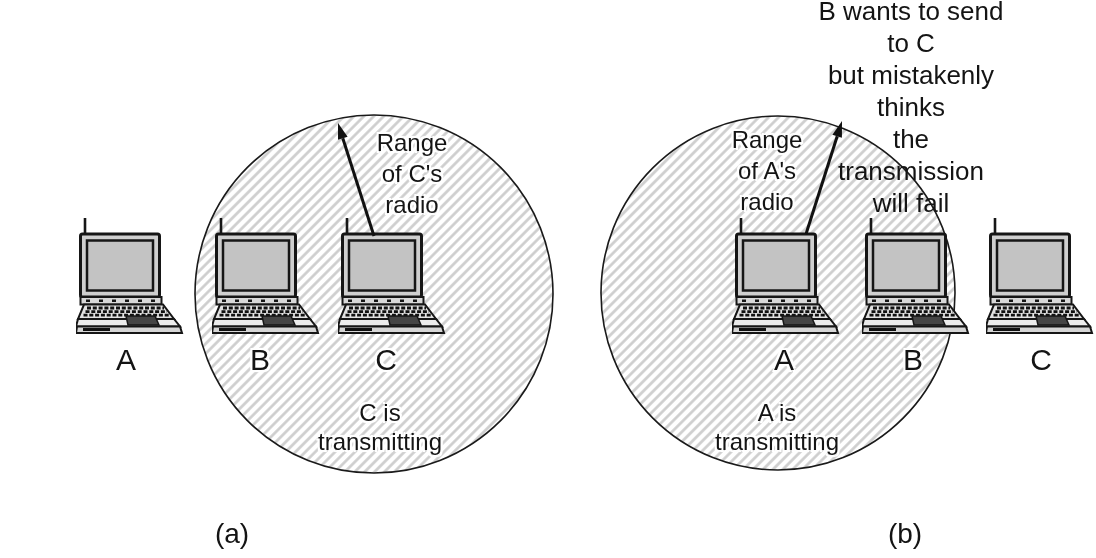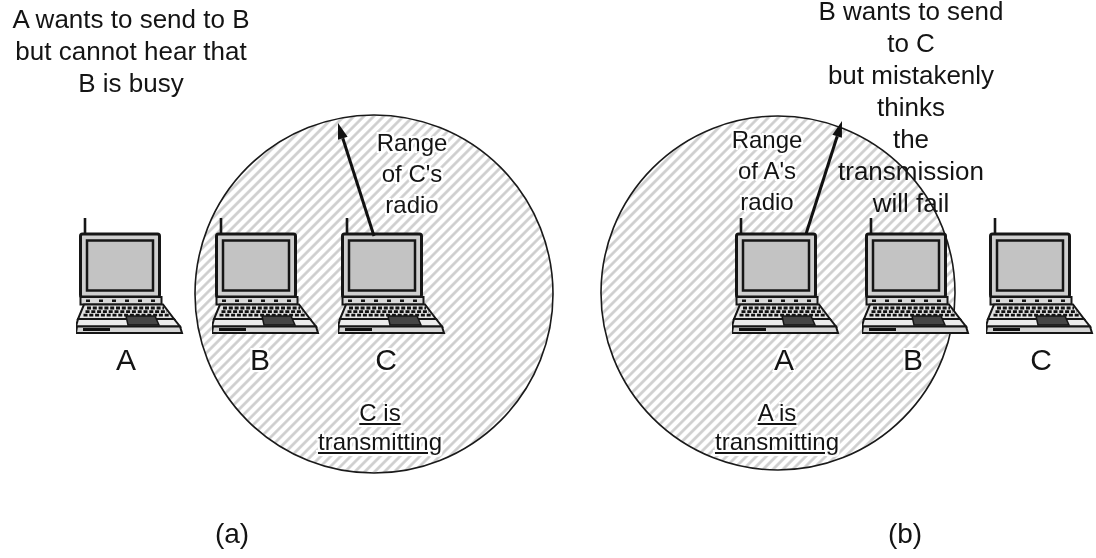--- a/index.html
+++ b/index.html
@@ -14,21 +14,21 @@
   .stage svg.canvas{position:absolute;left:0;top:0;}
   .lbl{
     position:absolute;
     transform:translateX(-50%);
     text-align:center;
     white-space:pre-line;
     color:var(--text,#141414);
   }
   .caption{font-size:26px;line-height:32px;}
   .rangelbl{font-size:24px;line-height:31px;}
-  .translbl{font-size:24px;line-height:29px;text-decoration:underline;}
+  .translbl{font-size:24px;line-height:29px;}
   .stationlbl{font-size:30px;line-height:34px;}
   .paneltag{font-size:28px;line-height:34px;}
   .halo{
     text-shadow:
       -2px -2px 0 #fff, 2px -2px 0 #fff,
       -2px  2px 0 #fff, 2px  2px 0 #fff,
        0 0 5px #fff;
   }
 </style>
 </head>
@@ -75,23 +75,20 @@
       <use href="#laptop" x="732" y="217" width="112" height="118"></use>
       <use href="#laptop" x="862" y="217" width="112" height="118"></use>
       <use href="#laptop" x="986" y="217" width="112" height="118"></use>
       <g>
         <line x1="806" y1="234" x2="837.2" y2="136.2" stroke="#111" stroke-width="3"></line>
         <polygon points="842,121 841.9,137.7 832.4,134.7" fill="#111"></polygon>
       </g>
     </g>
   </svg>
 
-  <div class="lbl caption" style="left:131px;top:3px;">A wants to send to B
-but cannot hear that
-B is busy</div>
   <div class="lbl rangelbl halo" style="left:412px;top:127px;">Range
 of C's
 radio</div>
   <div class="lbl translbl halo" style="left:380px;top:398px;">C is
 transmitting</div>
   <div class="lbl stationlbl" style="left:126px;top:343px;">A</div>
   <div class="lbl stationlbl halo" style="left:260px;top:343px;">B</div>
   <div class="lbl stationlbl halo" style="left:386px;top:343px;">C</div>
   <div class="lbl paneltag" style="left:232px;top:517px;">(a)</div>
 

